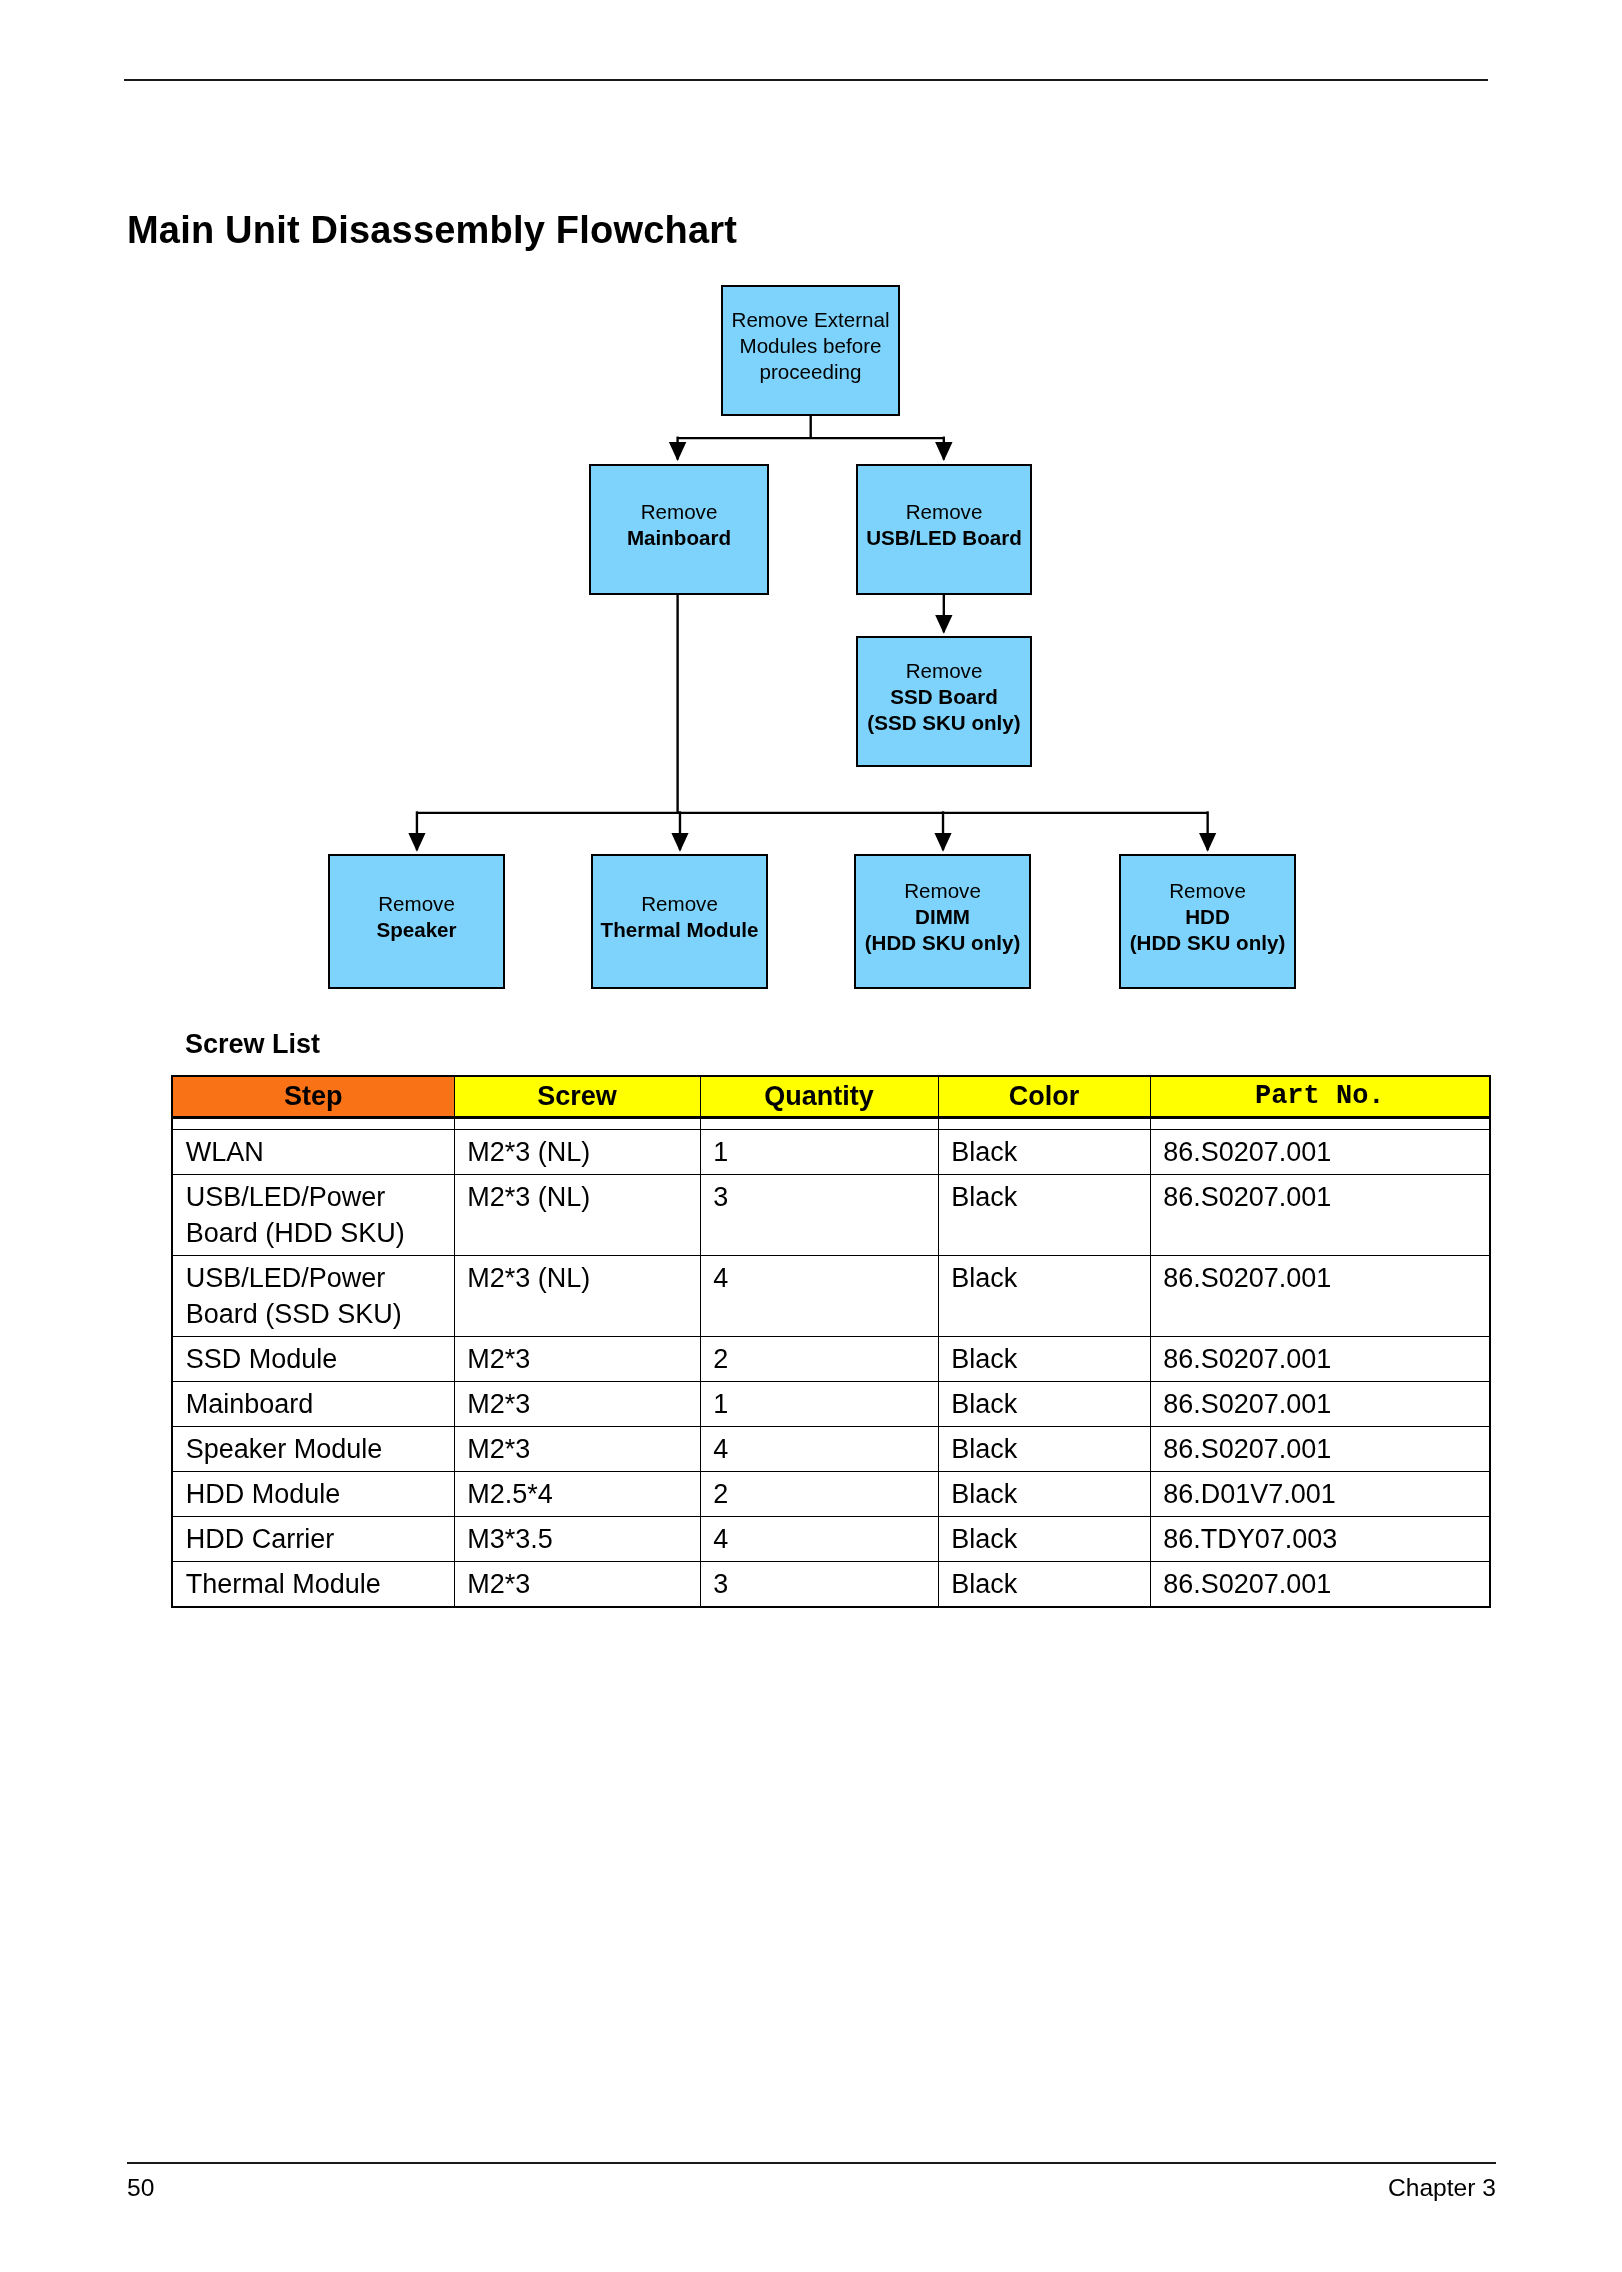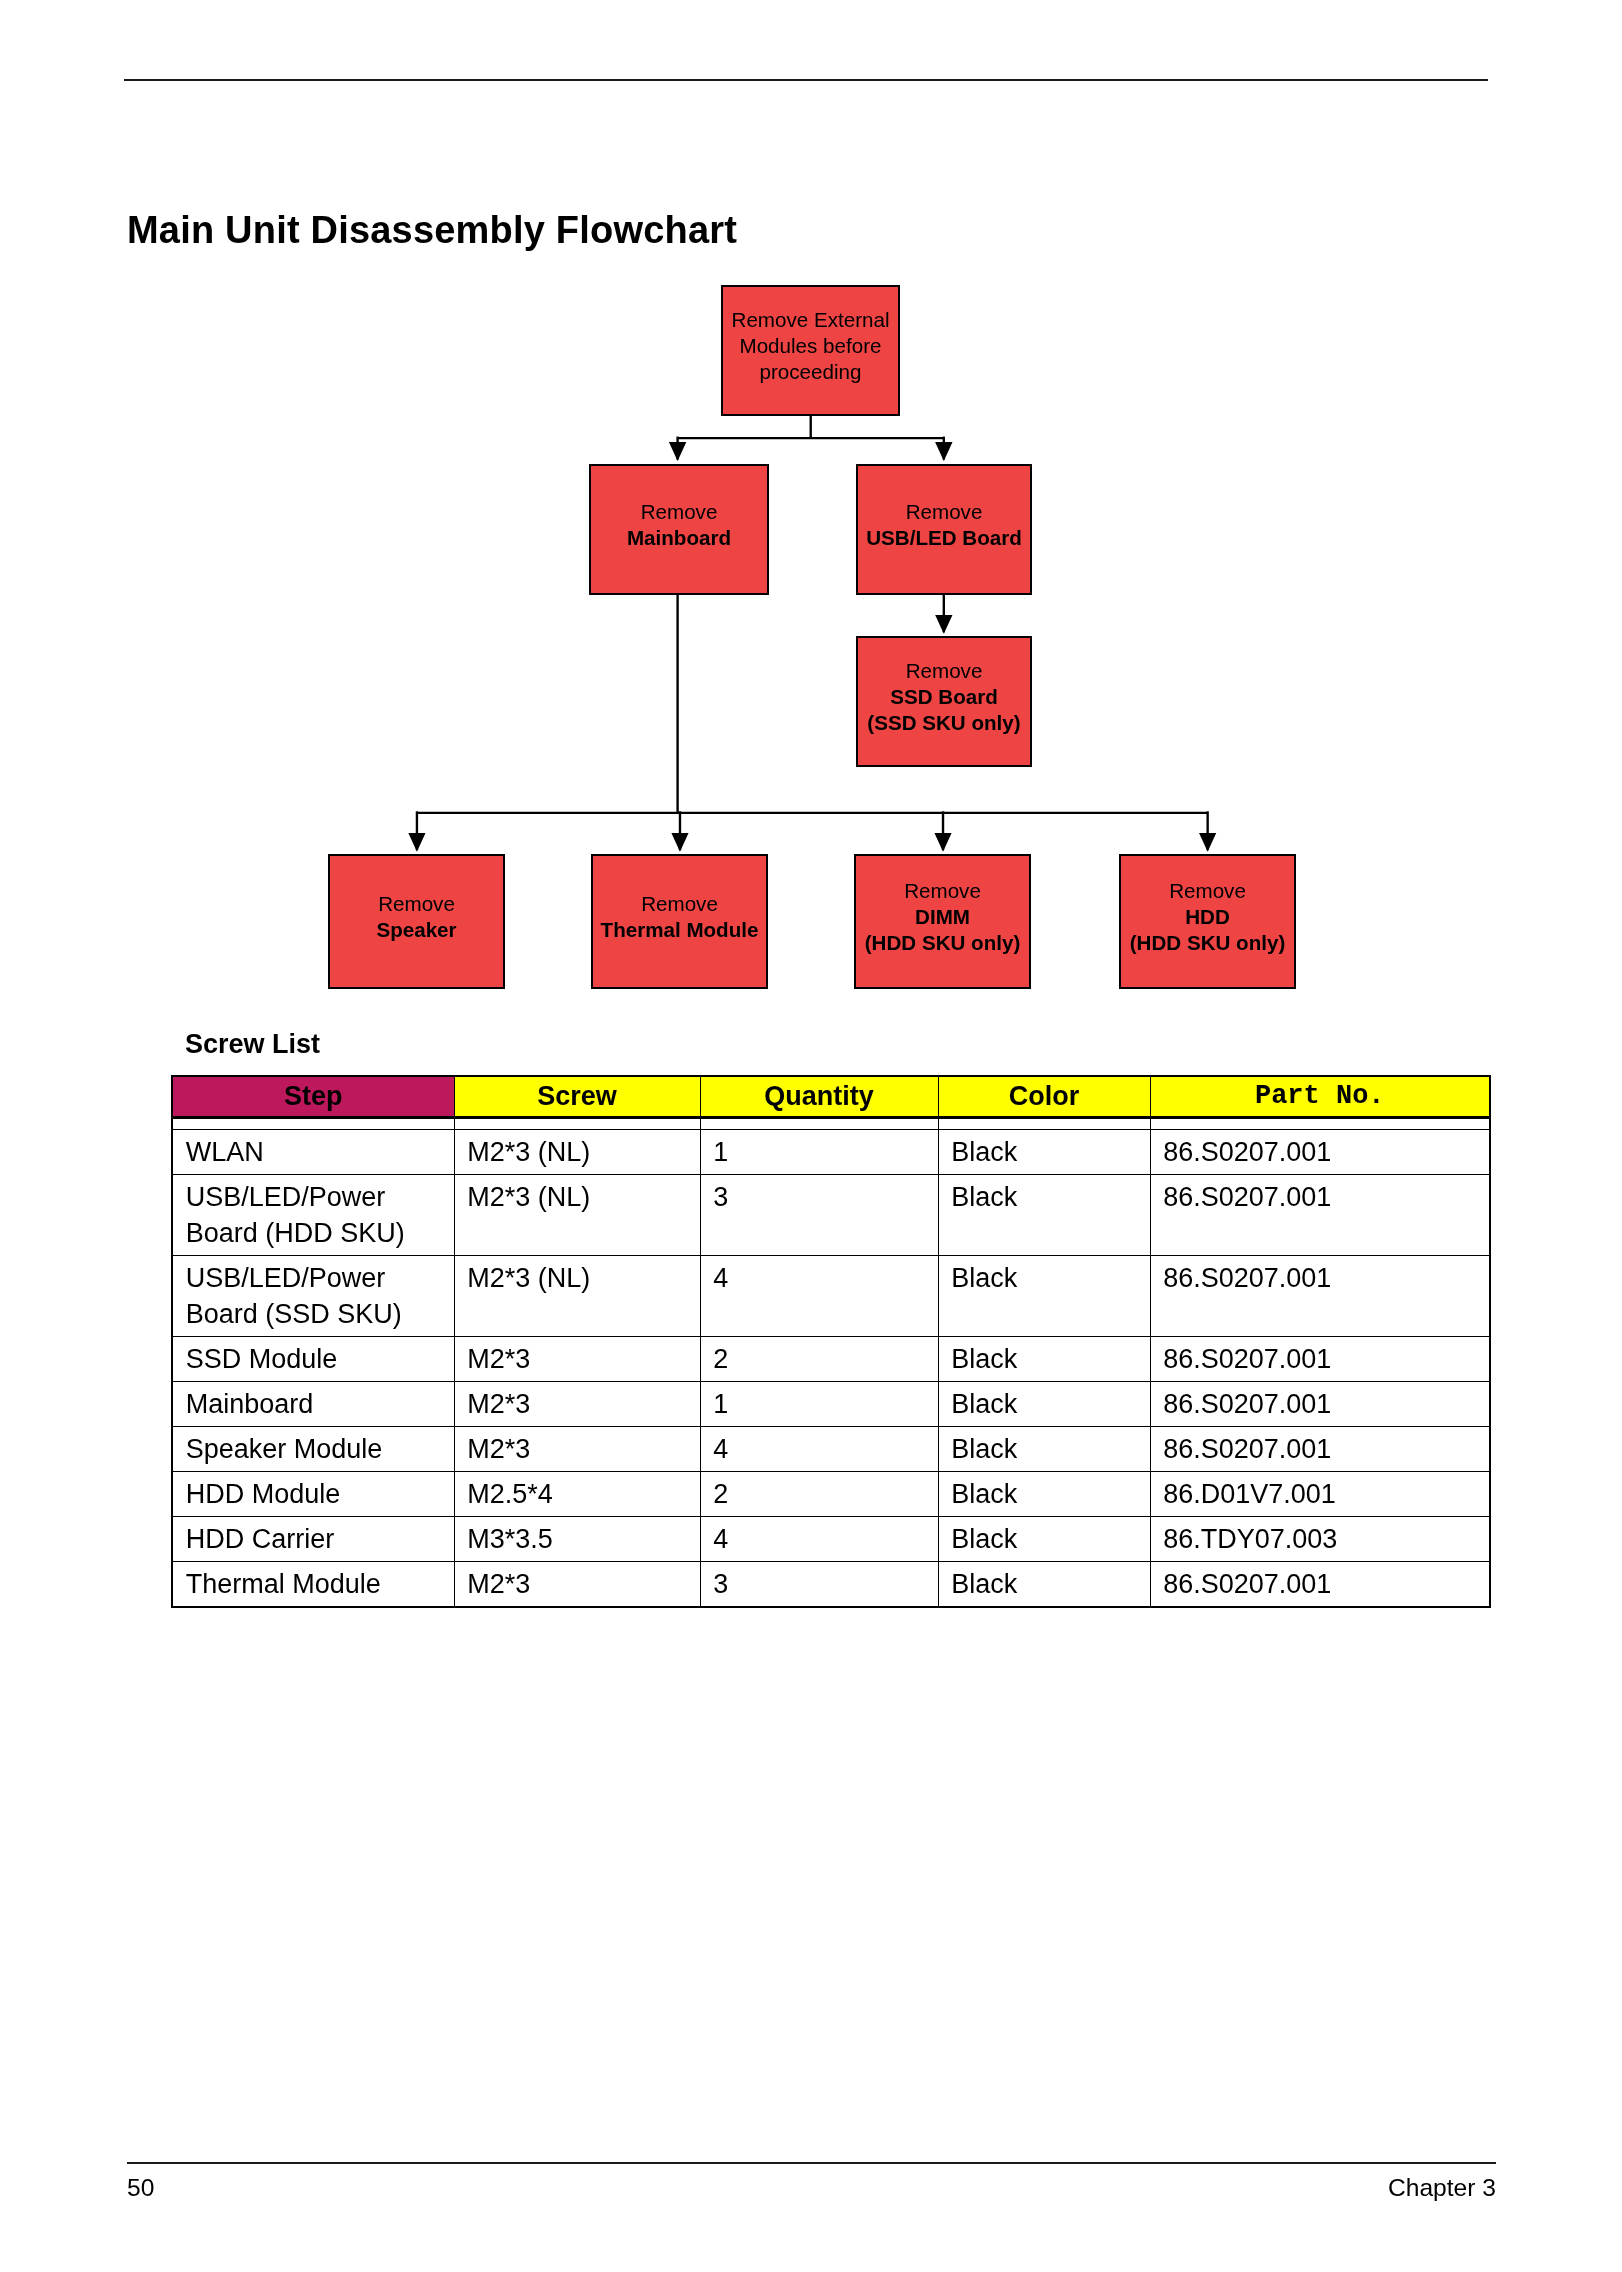--- a/index.html
+++ b/index.html
@@ -12,21 +12,21 @@
   .footer-rule { left:127px; top:2162px; width:1369px; }
   .h1 { position:absolute; left:127px; top:122px; font-size:39px; font-weight:bold; letter-spacing:0.4px; }
   .h2 { position:absolute; left:127px; top:209px; font-size:38px; font-weight:bold; letter-spacing:0.2px; }
   .footer-page { position:absolute; left:127px; top:2174px; font-size:24.6px; }
   .footer-chapter { position:absolute; right:127px; top:2174px; font-size:24.6px; }
 
   
   .flowchart { position:absolute; left:0; top:0; width:1623px; height:1030px; }
   .fc-svg { position:absolute; left:0; top:0; }
   .fc-node {
-    position:absolute; box-sizing:border-box; border:2.4px solid #000; background:#ef4444;
+    position:absolute; box-sizing:border-box; border:2.4px solid #000; background:#7dd3fc;
     display:flex; flex-direction:column; align-items:center; justify-content:center;
     text-align:center; font-size:20.6px; line-height:26px; padding-bottom:9.5px;
   }
   .fc-line.bold { font-weight:bold; }
 
   
   .screw-list-heading { position:absolute; left:185px; top:1029px; font-size:27px; font-weight:bold; }
   .screw-table {
     position:absolute; left:171px; top:1075px; width:1317px;
     border-collapse:collapse; table-layout:fixed; font-size:27px;
@@ -116,21 +116,21 @@
   <table class="screw-table">
     <colgroup>
       <col style="width:282px">
         <col style="width:246px">
         <col style="width:238px">
       <col style="width:212px">
         <col style="width:340px">
     </colgroup>
     <thead>
       <tr id="screw-head-row">
-          <th style="background: #be185d;">Step</th>
+          <th style="background: #f97316;">Step</th>
           <th style="background: rgb(255, 255, 0);">Screw</th>
           <th style="background: rgb(255, 255, 0);">Quantity</th>
           <th style="background: rgb(255, 255, 0);">Color</th>
           <th style="background: rgb(255, 255, 0); font-family: Liberation Mono, monospace;">Part No.</th>
         </tr>
     </thead>
     <tbody id="screw-body">
         <tr class="spacer">
           <td></td>
           <td></td>

